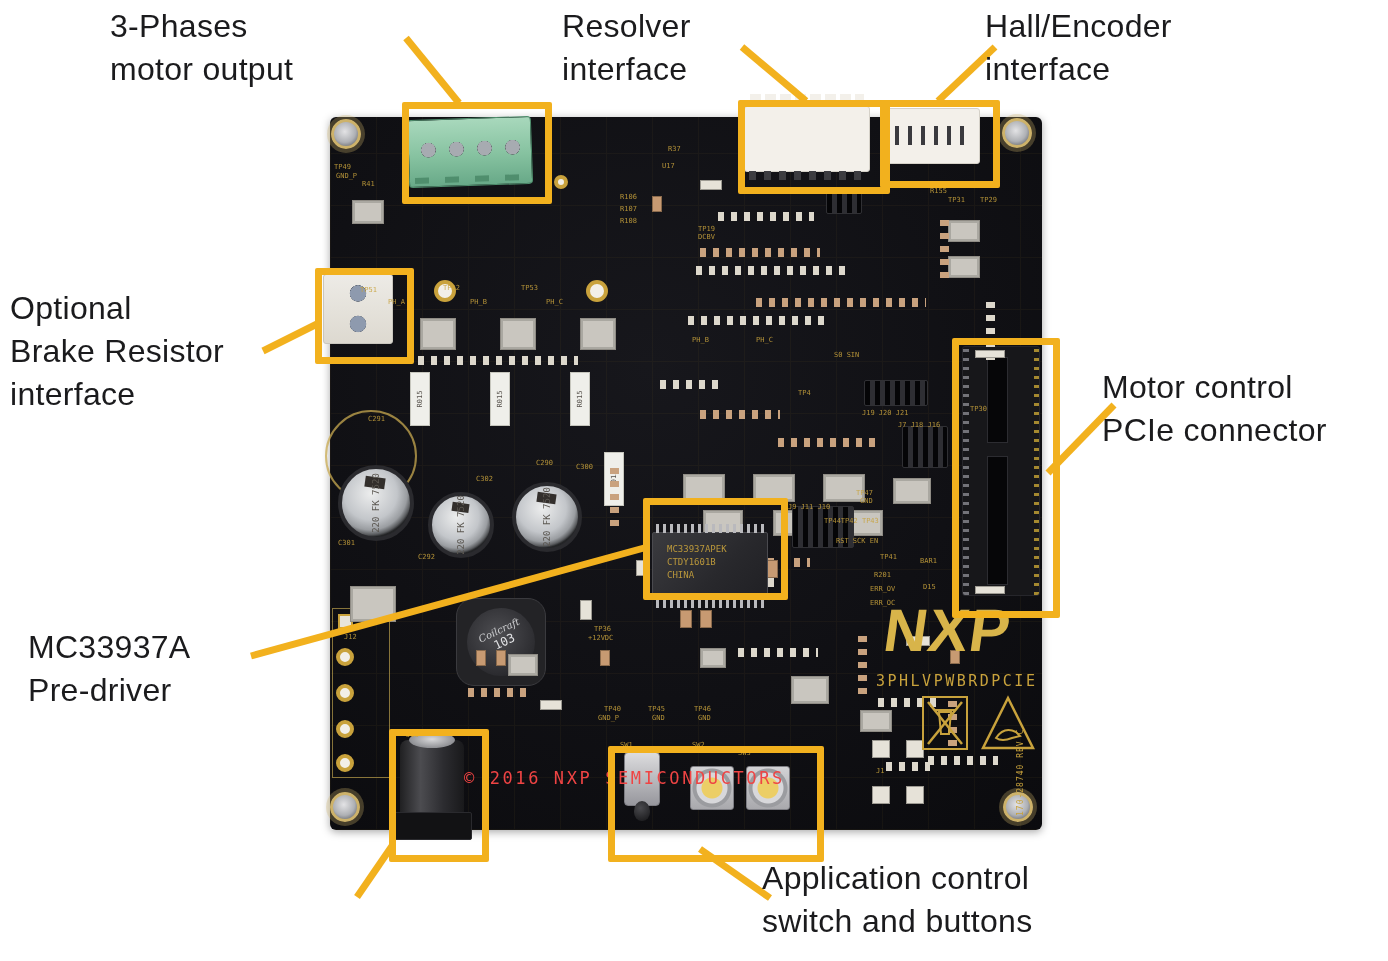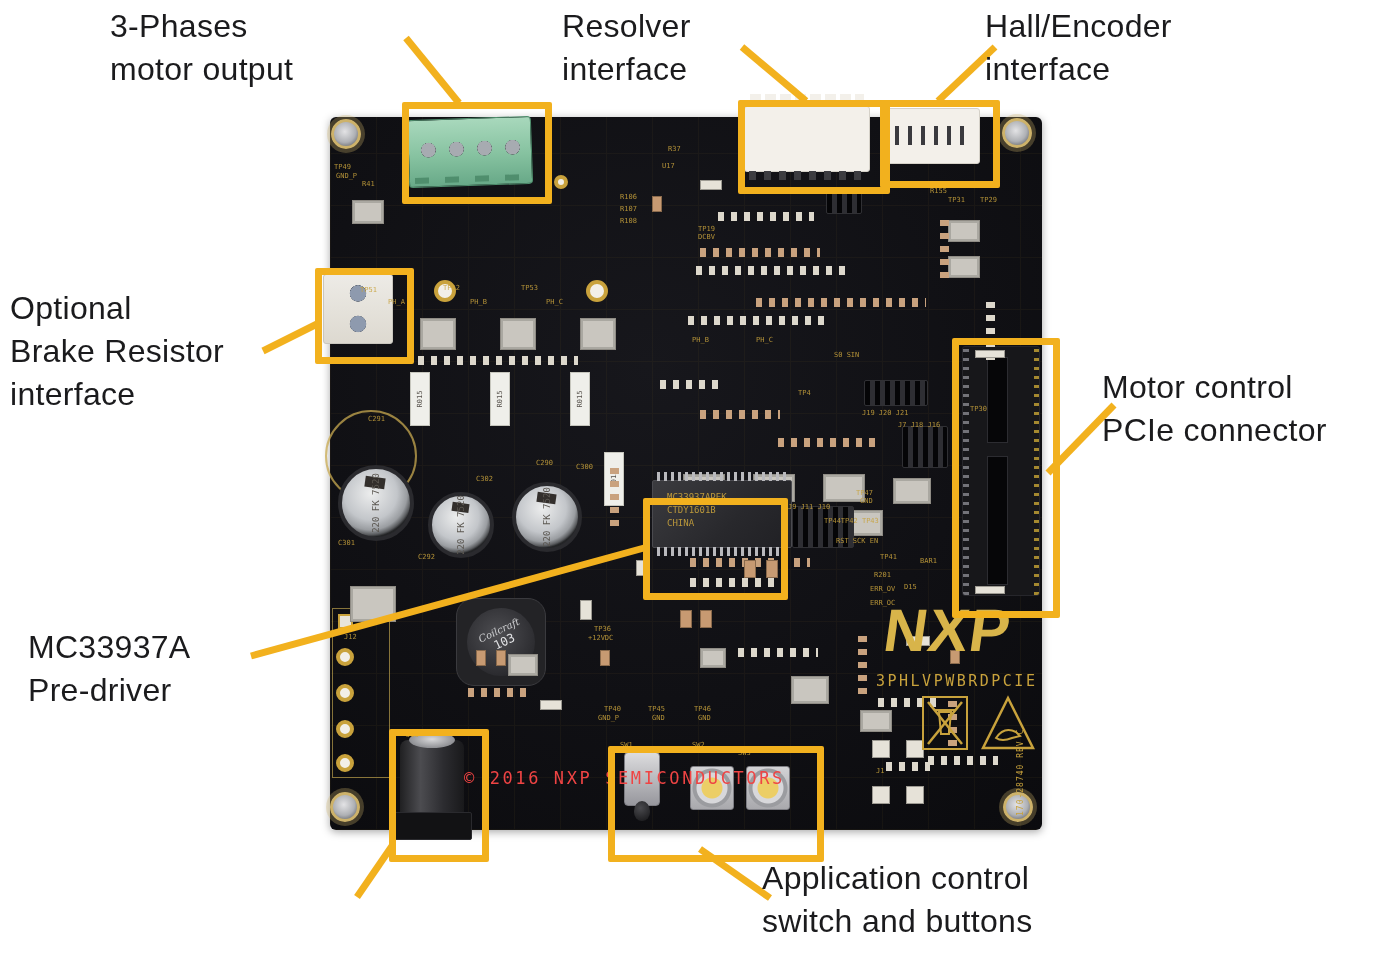--- a/index.html
+++ b/index.html
@@ -99,22 +99,22 @@
          background-image:radial-gradient(circle at 50% 50%,#ecce66 0 10px,#d8d8db 11px 15px,#9b9ca0 16px 19px,transparent 20px),
                           linear-gradient(#d2d2d5,#a9a9ad);}
   .c-roww{background:repeating-linear-gradient(90deg,#ddd8cc 0 6px,transparent 6px 13px);}
   .c-roww.v{background:repeating-linear-gradient(0deg,#ddd8cc 0 6px,transparent 6px 13px);}
   .c-rowt{background:repeating-linear-gradient(90deg,#c9a27e 0 6px,transparent 6px 13px);}
   .c-rowt.v{background:repeating-linear-gradient(0deg,#c9a27e 0 6px,transparent 6px 13px);}
   .c-smdw{background:#e6e2d8;border:1px solid #9d9a92;}
   .c-smdt{background:#c79a72;border:1px solid #8a6a4c;}
 
   
-  .chip{position:absolute;left:652px;top:480px;width:114px;height:66px;z-index:2;
-        background:linear-gradient(135deg,#3b3b3f,#28282c 60%,#202024);border:1px solid #4a4a4f;border-radius:2px;padding-left:24px;}
+  .chip{position:absolute;left:652px;top:532px;width:114px;height:66px;z-index:2;
+        background:linear-gradient(135deg,#3b3b3f,#28282c 60%,#202024);border:1px solid #4a4a4f;border-radius:2px;}
   .chip::before,.chip::after{content:"";position:absolute;left:3%;right:3%;height:9px;
         background:repeating-linear-gradient(90deg,#b9b9bd 0 3px,transparent 3px 7px);}
   .chip::before{top:-9px;} .chip::after{bottom:-9px;}
   .chip .ctxt{position:absolute;left:14px;top:10px;color:#C8A23C;
         font-family:"DejaVu Sans Mono",monospace;font-size:9px;line-height:13px;opacity:.9;}
   .nxp{position:absolute;left:884px;top:600px;width:156px;height:66px;z-index:2;color:#D8B44A;
         font-weight:700;font-size:60px;line-height:62px;transform:skewX(-8deg);letter-spacing:1px;
         font-family:"Liberation Sans",sans-serif;}
   .bname{position:absolute;left:876px;top:672px;z-index:2;color:#C8A23C;font-size:15px;
         letter-spacing:2.5px;font-family:"DejaVu Sans Mono",monospace;}
@@ -309,21 +309,21 @@
       <span class="silk" style="left: 338px; top: 540px;">C301</span>
       <span class="silk" style="left: 418px; top: 554px;">C292</span>
       <span class="silk" style="left: 788px; top: 504px;">J9  J11 J10</span>
       <span class="silk" style="left: 856px; top: 490px;">TP47</span>
       <span class="silk" style="left: 860px; top: 498px;">GND</span>
       <span class="silk" style="left: 824px; top: 518px;">TP44TP42 TP43</span>
       <span class="silk" style="left: 836px; top: 538px;">RST SCK EN</span>
       <span class="silk" style="left: 880px; top: 554px;">TP41</span>
       <span class="silk" style="left: 920px; top: 558px;">BAR1</span>
       <span class="silk" style="left: 874px; top: 572px;">R201</span>
-      <span class="silk" style="left: 904px; top: 584px;">D15</span>
+      <span class="silk" style="left: 923px; top: 584px;">D15</span>
       <span class="silk" style="left: 870px; top: 586px;">ERR_OV</span>
       <span class="silk" style="left: 870px; top: 600px;">ERR_OC</span>
       <span class="silk" style="left: 594px; top: 626px;">TP36</span>
       <span class="silk" style="left: 588px; top: 635px; text-align: right;">+12VDC</span>
       <span class="silk" style="left: 344px; top: 634px;">J12</span>
       <span class="silk" style="left: 406px; top: 732px;">J13</span>
       <span class="silk" style="left: 604px; top: 706px;">TP40</span>
       <span class="silk" style="left: 598px; top: 715px;">GND_P</span>
       <span class="silk" style="left: 648px; top: 706px;">TP45</span>
       <span class="silk" style="left: 652px; top: 715px;">GND</span>

